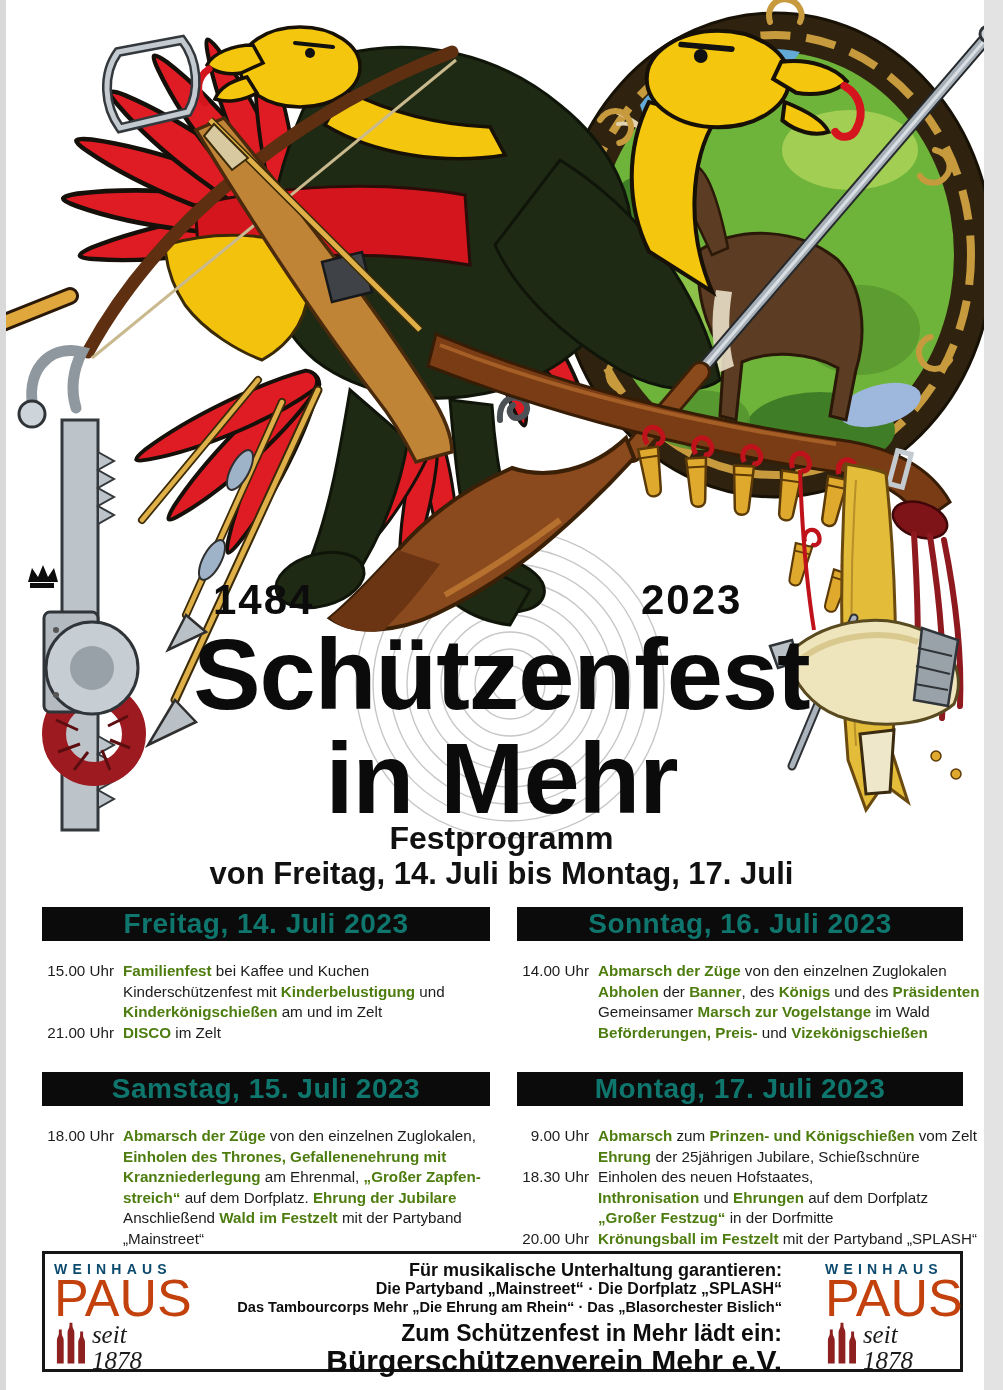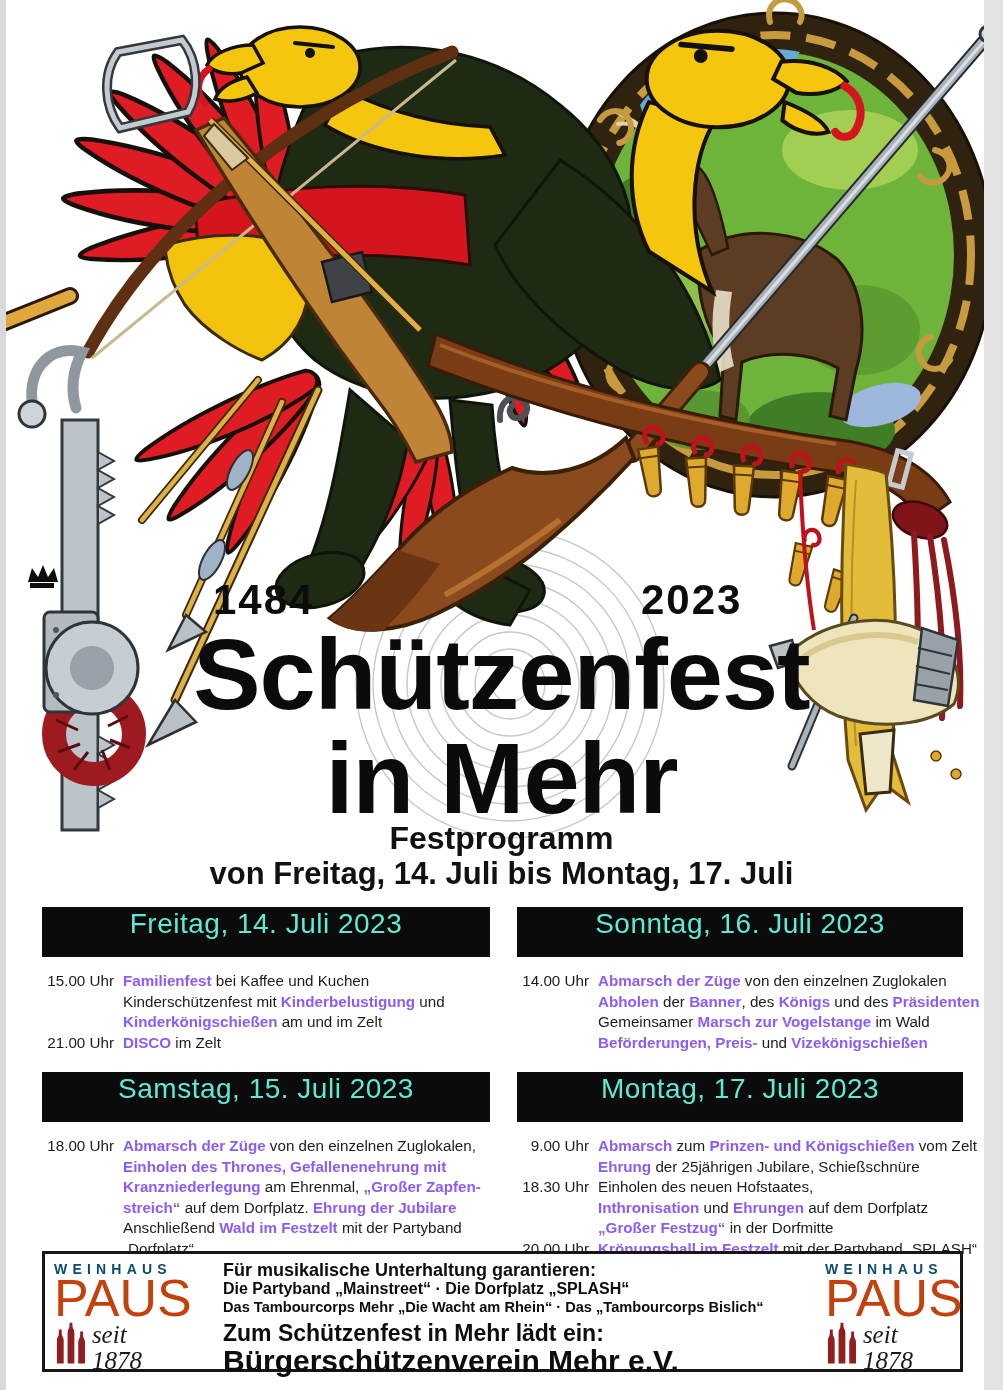--- a/index.html
+++ b/index.html
@@ -16,39 +16,39 @@
   .title{position:absolute;font-weight:bold;color:#0b0b0b;letter-spacing:-1px;line-height:1}
   #title1{top:624px;font-size:101px}
   #title2{top:728px;font-size:101px}
   #subtitle{position:absolute;top:820px;font-size:32px;font-weight:bold}
   #daterange{position:absolute;top:856px;font-size:31px;font-weight:bold}
   .block{position:absolute;width:448px}
   #b-freitag{left:42px;top:907px}
   #b-sonntag{left:517px;top:907px;width:446px}
   #b-samstag{left:42px;top:1072px}
   #b-montag{left:517px;top:1072px;width:446px}
-  .bar{height:50px;background:#0b0b0b;color:#5eead4;font-size:28px;font-weight:normal;
+  .bar{height:34px;background:#0b0b0b;color:#0f766e;font-size:28px;font-weight:bold;
        text-align:center;line-height:34px;letter-spacing:.5px}
-  .events{margin-top:14px}
+  .events{margin-top:20px}
   .ev{display:flex}
   .ev-time{width:72px;flex:none;text-align:right;font-size:15.2px;line-height:20.5px;color:#1c1c1c}
   .ev-lines{margin-left:9px}
   .ev-line{font-size:15.2px;line-height:20.5px;white-space:nowrap;color:#1c1c1c}
-  .ev-line b{color:#8b5cf6}
+  .ev-line b{color:#4d7c0f}
   #footer{position:absolute;left:42px;top:1251px;width:921px;height:121px;background:#fff;
           border:3px solid #161616;box-sizing:border-box}
   .sponsor{position:absolute;top:7px;width:126px}
   #sponsor-left{left:9px}
   #sponsor-right{right:9px}
   .sp-top{font-size:14px;font-weight:bold;letter-spacing:5.2px;color:#0c4a6e;white-space:nowrap}
   .sp-main{font-size:52px;font-weight:normal;line-height:43px;letter-spacing:0;color:#c2410c}
   .sp-bottom{display:flex;align-items:flex-start;margin-top:2px}
   .sp-since{font-family:"Liberation Serif","DejaVu Serif",serif;font-style:italic;
             font-size:25px;line-height:26px;margin-left:3px;color:#1a1a1a}
-  #footer-center{position:absolute;left:178px;right:178px;top:6px;text-align:left;font-weight:bold;color:#0d0d0d}
+  #footer-center{position:absolute;left:178px;right:178px;top:6px;text-align:right;font-weight:bold;color:#0d0d0d}
   .f0{font-size:18px;line-height:20px}
   .f1{font-size:16px;line-height:18px}
   .f2{font-size:14.6px;line-height:18px}
   .f3{font-size:23px;line-height:25px;margin-top:5px}
   .f4{font-size:30px;line-height:30px}
 </style>
 </head>
 <body>
 
 <div id="poster">
@@ -332,21 +332,21 @@
       <div class="bar">Samstag, 15. Juli 2023</div>
       <div class="events">
         <div class="ev">
           <div class="ev-time">18.00 Uhr</div>
           <div class="ev-lines">
             <div class="ev-line"><b>Abmarsch der Züge</b> von den einzelnen Zuglokalen,</div>
             <div class="ev-line"><b>Einholen des Thrones, Gefallenenehrung mit</b></div>
             <div class="ev-line"><b>Kranzniederlegung</b> am Ehrenmal, <b>„Großer Zapfen-</b></div>
             <div class="ev-line"><b>streich“</b> auf dem Dorfplatz. <b>Ehrung der Jubilare</b></div>
             <div class="ev-line">Anschließend <b>Wald im Festzelt</b> mit der Partyband</div>
-            <div class="ev-line">„Dorfplatz“</div>
+            <div class="ev-line">„Mainstreet“</div>
           </div>
         </div>
       </div>
     </section>
   <section id="b-montag" class="block">
       <div class="bar">Montag, 17. Juli 2023</div>
       <div class="events">
         <div class="ev">
           <div class="ev-time">9.00 Uhr</div>
           <div class="ev-lines">
@@ -380,21 +380,21 @@
           <path d="M3,18 c0,-3 2,-4 2,-7 l0,-4 3,0 0,4 c0,3 2,4 2,7 l0,24 -7,0 Z" fill="#8e2020"></path>
           <path d="M14,10 c0,-3 2,-4 2,-7 l0,-3 3,0 0,3 c0,3 2,4 2,7 l0,32 -7,0 Z" fill="#8e2020"></path>
           <path d="M25,20 c0,-3 2,-4 2,-7 l0,-4 3,0 0,4 c0,3 2,4 2,7 l0,22 -7,0 Z" fill="#8e2020"></path>
         </svg>
         <span class="sp-since">seit 1878</span>
       </div>
     </div>
     <div id="footer-center">
         <div class="fline f0">Für musikalische Unterhaltung garantieren:</div>
         <div class="fline f1">Die Partyband „Mainstreet“ · Die Dorfplatz „SPLASH“</div>
-        <div class="fline f2">Das Tambourcorps Mehr „Die Wacht am Rhein“ · Das „Tambourcorps Bislich“</div>
+        <div class="fline f2">Das Tambourcorps Mehr „Die Ehrung am Rhein“ · Das „Blasorchester Bislich“</div>
         <div class="fline f3">Zum Schützenfest in Mehr lädt ein:</div>
         <div class="fline f4">Bürgerschützenverein Mehr e.V.</div>
       </div>
     <div id="sponsor-right" class="sponsor">
       <div class="sp-top">WEINHAUS</div>
       <div class="sp-main">PAUS</div>
       <div class="sp-bottom">
         <svg width="36" height="44" viewBox="0 0 36 44">
           <path d="M3,18 c0,-3 2,-4 2,-7 l0,-4 3,0 0,4 c0,3 2,4 2,7 l0,24 -7,0 Z" fill="#8e2020"></path>
           <path d="M14,10 c0,-3 2,-4 2,-7 l0,-3 3,0 0,3 c0,3 2,4 2,7 l0,32 -7,0 Z" fill="#8e2020"></path>

